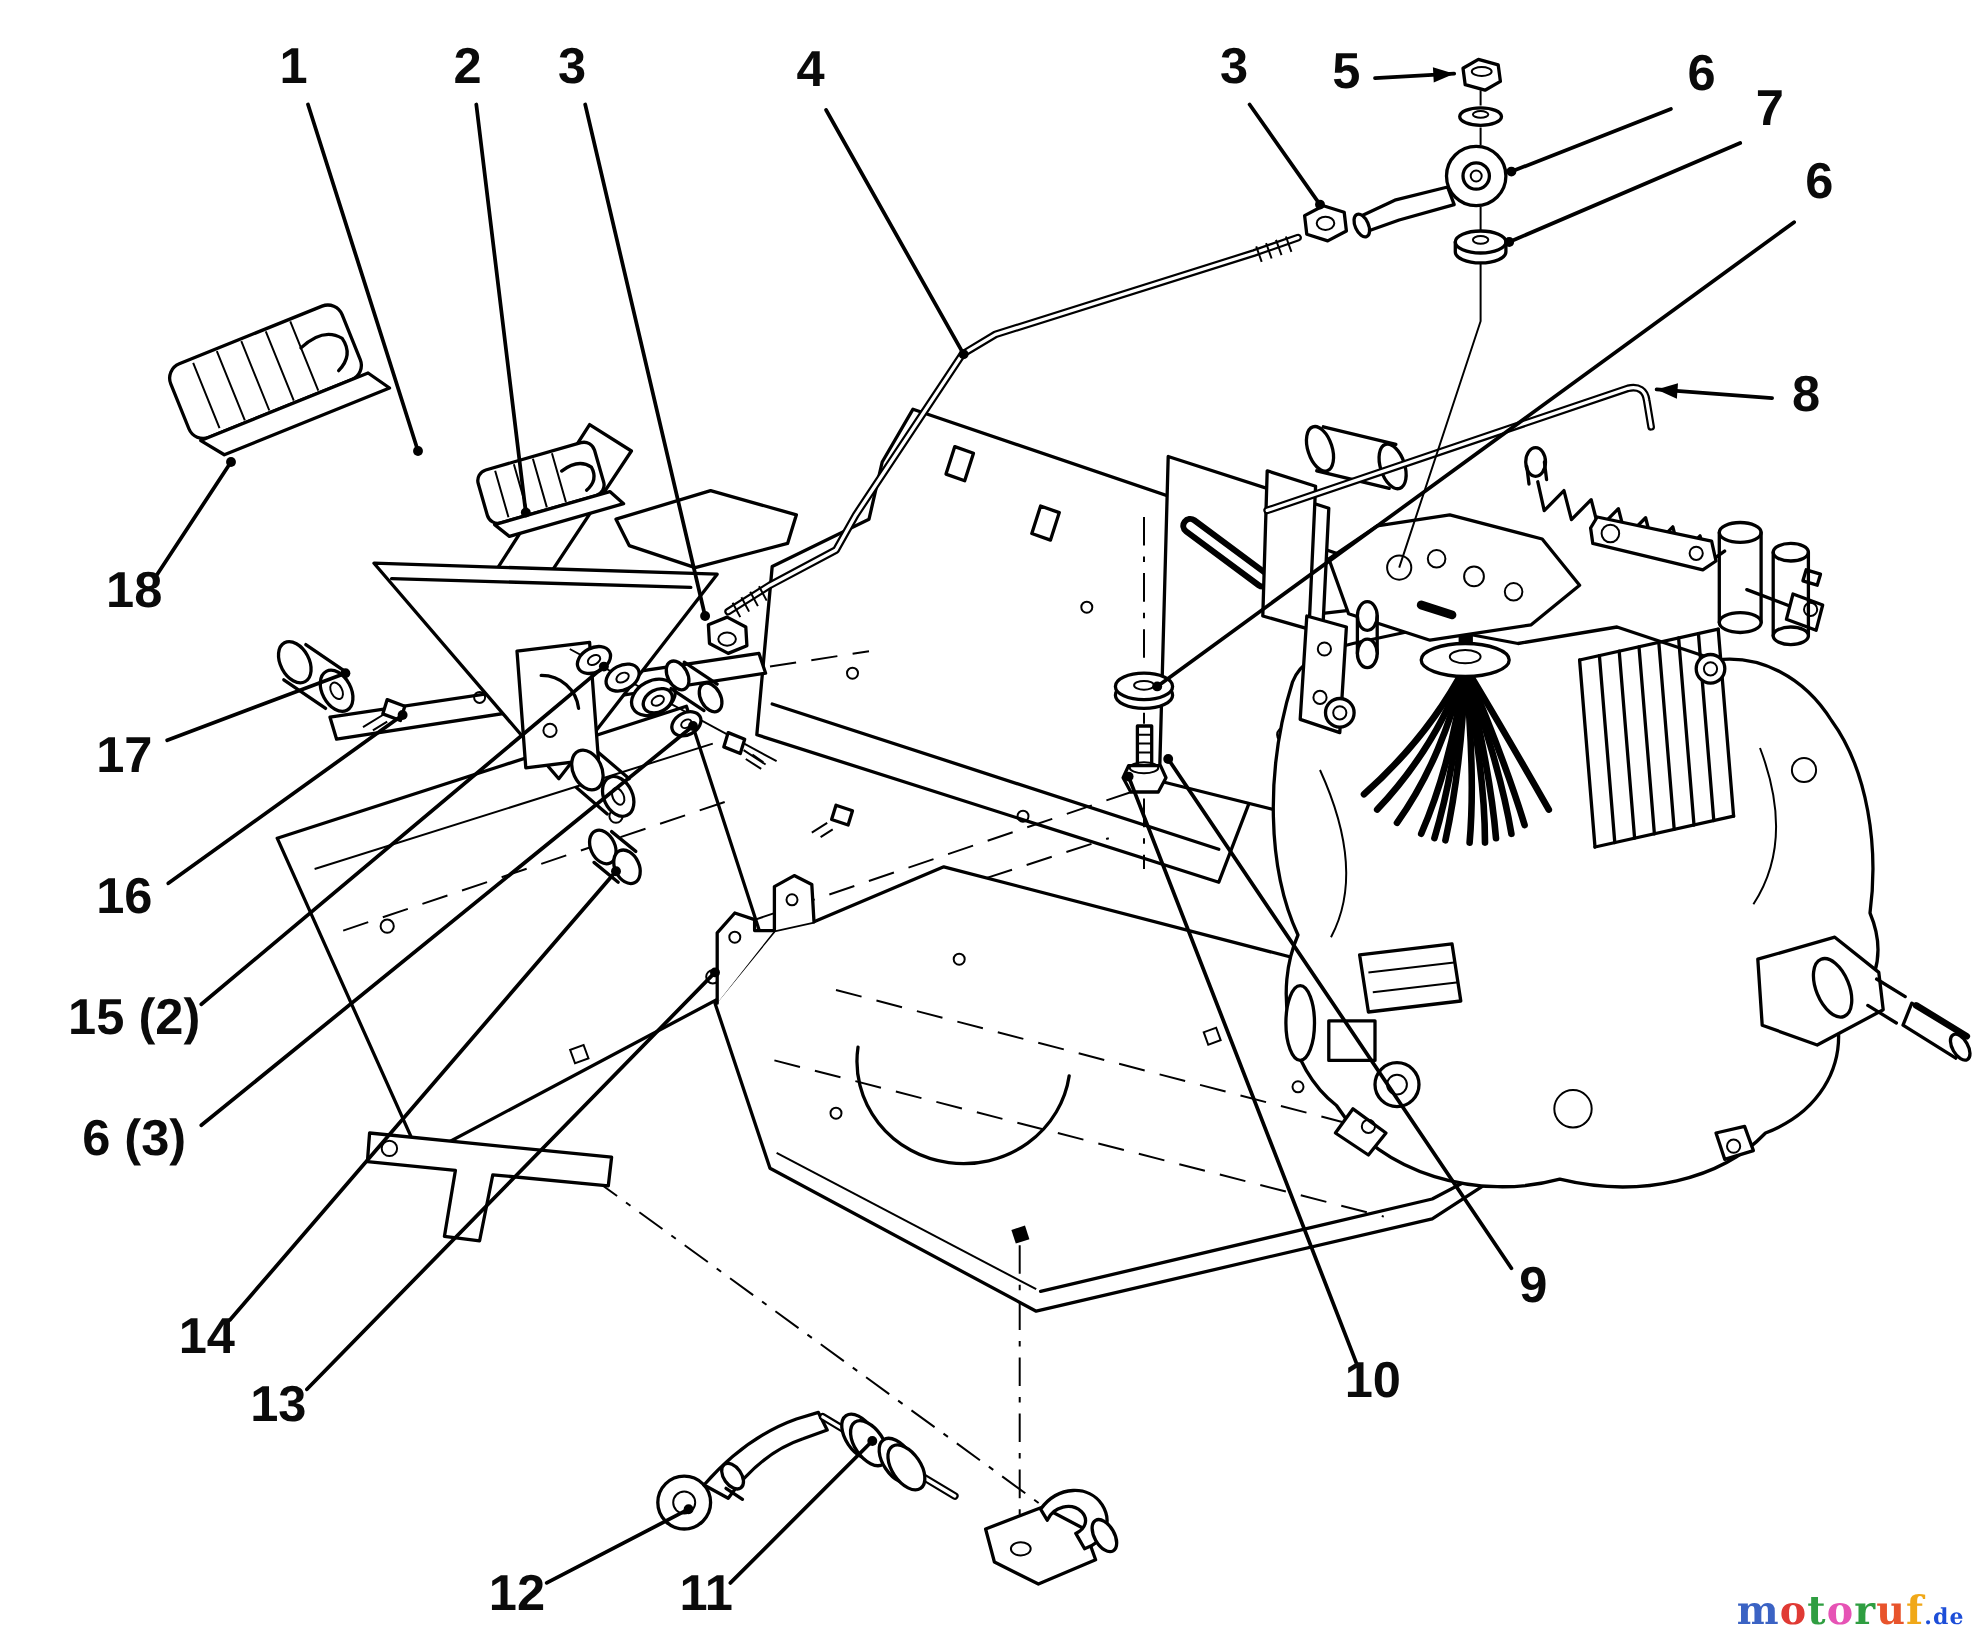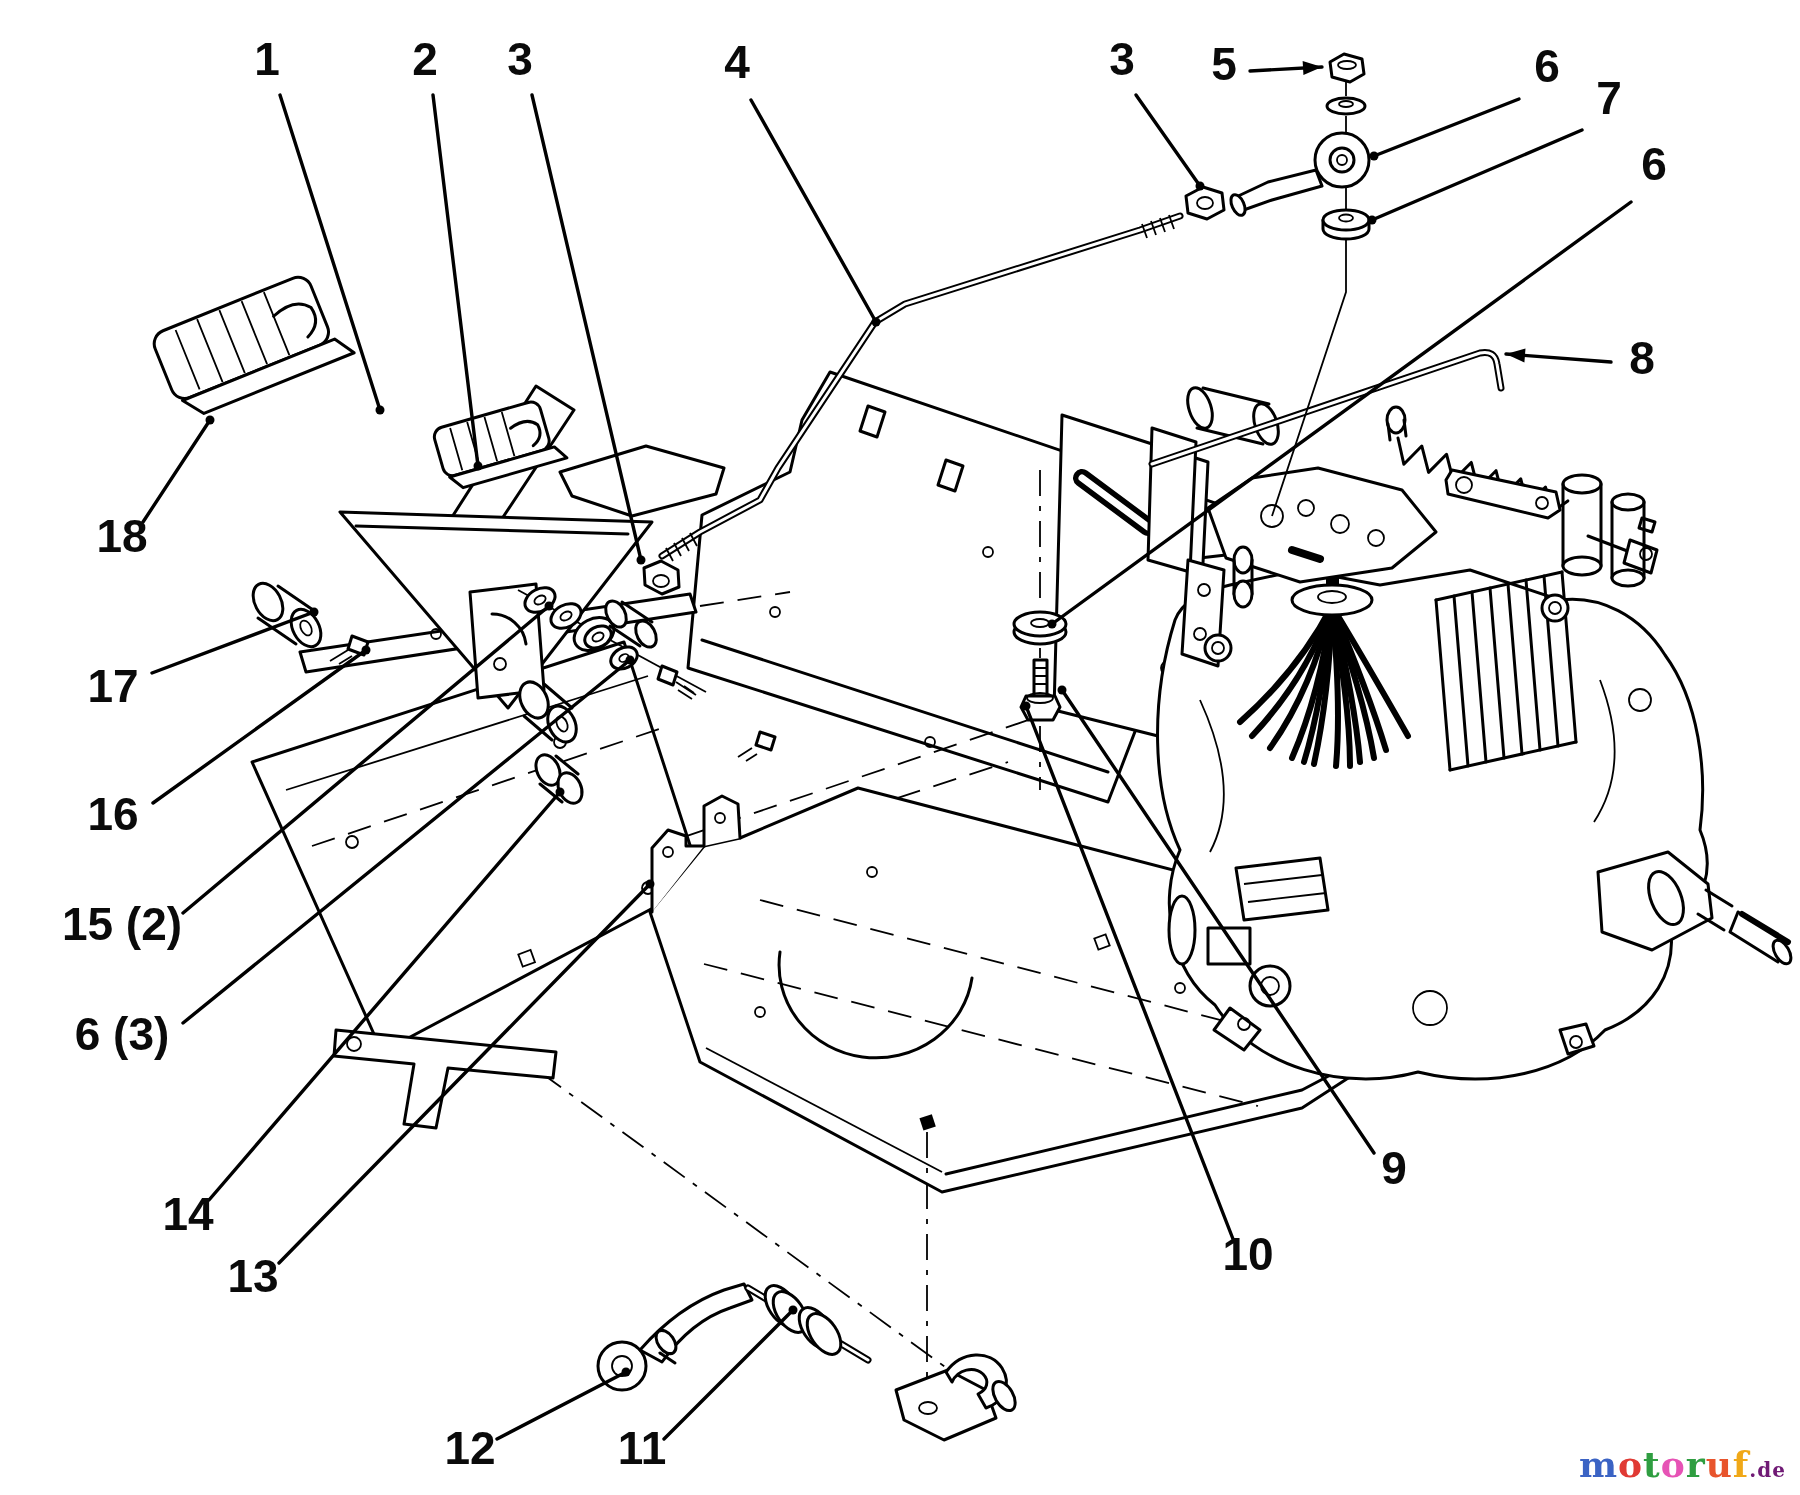--- a/index.html
+++ b/index.html
@@ -17,21 +17,21 @@
   .rodin{fill:none;stroke:#ffffff;stroke-width:3;stroke-linejoin:round;stroke-linecap:round;}
   .blk {fill:#000000;stroke:none;}
   .fan {fill:none;stroke:#000000;stroke-width:6;stroke-linecap:round;}
   .leader{stroke:#000000;stroke-width:3.4;stroke-linecap:round;}
   .leader-dot{fill:#000000;}
   .leader-arrow{fill:#000000;}
   .callout-label{font-family:"Liberation Sans",sans-serif;font-size:46px;font-weight:bold;fill:#0a0a0a;}
   
   .watermark{position:absolute;right:14px;bottom:10px;font-family:"DejaVu Serif",serif;
              font-weight:bold;font-size:36px;letter-spacing:1px;user-select:none;}
-  .watermark .suffix{font-size:20px;font-weight:bold;color:#701a75;}
+  .watermark .suffix{font-size:20px;font-weight:bold;color:#1d4ed8;}
 </style>
 </head>
 <body>
 
 <div class="stage">
 <svg width="1800" height="1495" viewBox="0 0 1800 1495">
 
   <g>
     <path class="p" d="M830,372 L1265,520 L1252,552 L1165,562 L1172,635 L1108,802 L688,668 L702,515 L790,472 L802,420 Z"></path>
     <path class="l" d="M702,640 L1108,772"></path>

